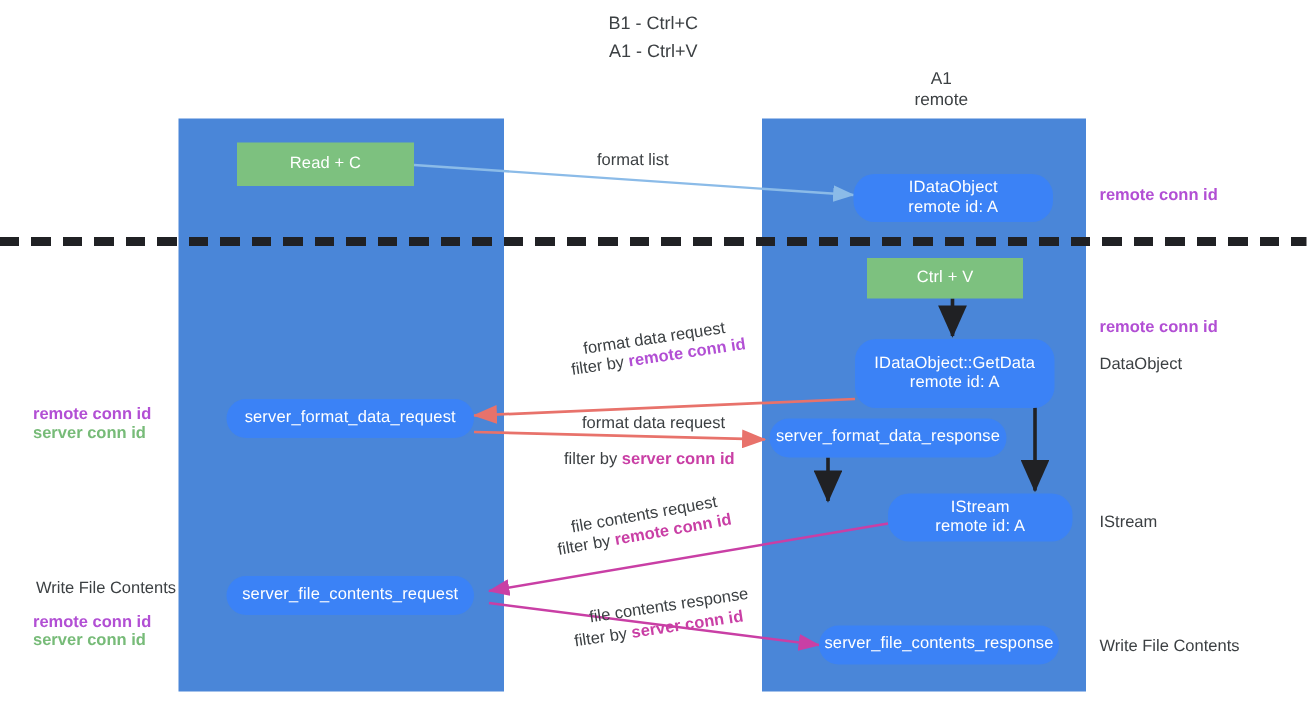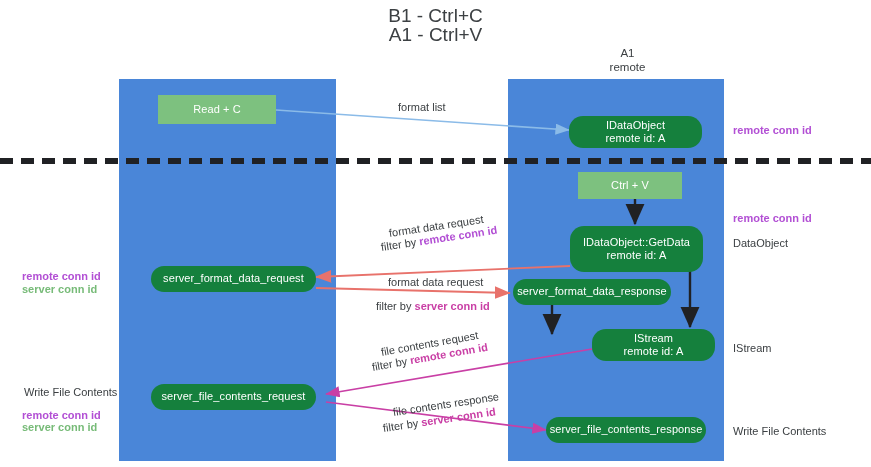--- a/index.html
+++ b/index.html
@@ -6,41 +6,41 @@
   body{
     font-family:"Liberation Sans","DejaVu Sans",sans-serif;
     width:871px;height:467px;position:relative;overflow:hidden;
     color:#3c4043;
   }
   #stage{position:absolute;left:0;top:0;width:871px;height:467px;}
 
   
   .title{
     position:absolute;left:0;top:6px;width:871px;text-align:center;
-    font-size:19px;line-height:19px;color:#3c4043;white-space:pre-line;
+    font-size:12px;line-height:19px;color:#3c4043;white-space:pre-line;
   }
 
   
   .colhead{
     position:absolute;text-align:center;font-size:11.5px;line-height:13.5px;
     color:#3c4043;white-space:pre-line;
   }
 
   
   .lane{position:absolute;background:#4a86d8;}
 
   
   .node{
     position:absolute;box-sizing:border-box;
     display:flex;align-items:center;justify-content:center;
     text-align:center;color:#ffffff;font-size:11px;line-height:13.5px;
     white-space:pre-line;letter-spacing:.1px;
   }
   .node.green{background:#7dc17f;}
-  .node.orange{background:#15803d;border-radius:14px;}
+  .node.orange{background:#3b82f6;border-radius:14px;}
 
   
   .dashsep{
     position:absolute;left:0;top:158px;width:871px;height:6px;
     background-image:repeating-linear-gradient(to right,#202124 0 13px,rgba(0,0,0,0) 13px 21px);
   }
 
   
   .sidelabel{
     position:absolute;font-size:11px;line-height:14px;white-space:pre-line;

